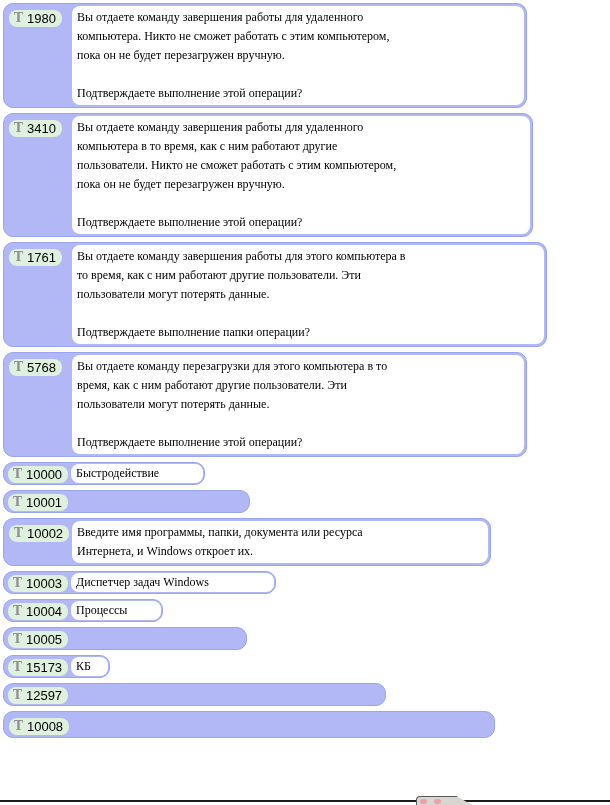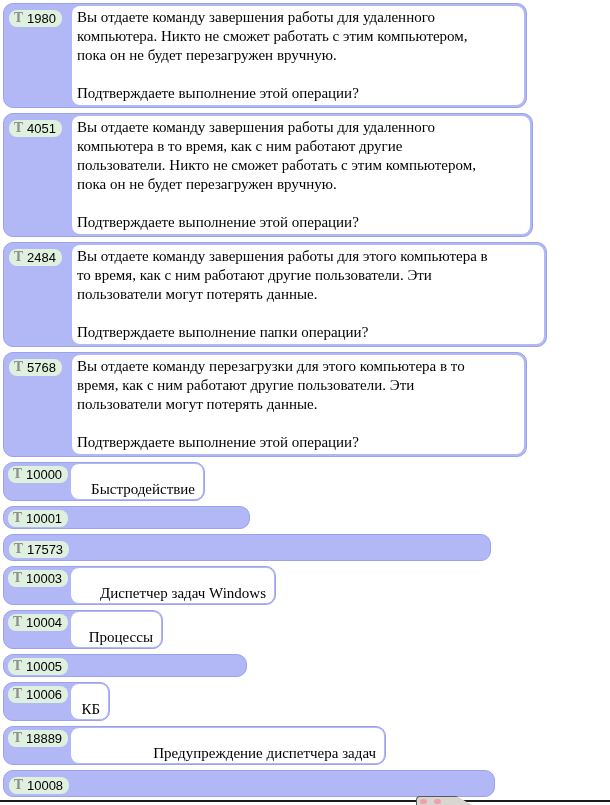--- a/index.html
+++ b/index.html
@@ -53,23 +53,23 @@
     margin-right: 4px;
   }
 
   .content {
     flex: 1 1 auto;
     background: #ffffff;
     border-radius: 8px;
     padding: 2px 8px 2px 5px;
     min-height: 19px;
   }
-  .row.short .content { padding-top: 16px; padding-bottom: 0; text-align: right; }
+  .row.short .content { padding-top: 0; padding-bottom: 0; }
   .text {
-    font-size: 15px;
+    font-size: 12px;
     line-height: 19px;
     color: #000;
     white-space: pre-wrap;
   }
 
   
   #rows .row:nth-child(1)  { width: 524px; }
   #rows .row:nth-child(2)  { width: 530px; }
   #rows .row:nth-child(3)  { width: 544px; }
   #rows .row:nth-child(4)  { width: 524px; }
@@ -130,38 +130,38 @@
 пока он не будет перезагружен вручную.
 
 Подтверждаете выполнение этой операции?</div>
       </div>
     </div>
 
     <div class="row">
       <div class="badge-col">
         <div class="badge">
           <span class="t-icon">T</span>
-          <span class="row-id">4051</span>
+          <span class="row-id">3410</span>
         </div>
       </div>
       <div class="content">
         <div class="text">Вы отдаете команду завершения работы для удаленного
 компьютера в то время, как с ним работают другие
 пользователи. Никто не сможет работать с этим компьютером,
 пока он не будет перезагружен вручную.
 
 Подтверждаете выполнение этой операции?</div>
       </div>
     </div>
 
     <div class="row">
       <div class="badge-col">
         <div class="badge">
           <span class="t-icon">T</span>
-          <span class="row-id">2484</span>
+          <span class="row-id">1761</span>
         </div>
       </div>
       <div class="content">
         <div class="text">Вы отдаете команду завершения работы для этого компьютера в
 то время, как с ним работают другие пользователи. Эти
 пользователи могут потерять данные.
 
 Подтверждаете выполнение папки операции?</div>
       </div>
     </div>
@@ -200,22 +200,26 @@
           <span class="t-icon">T</span>
           <span class="row-id">10001</span>
         </div>
       </div>
     </div>
 
     <div class="row">
       <div class="badge-col">
         <div class="badge">
           <span class="t-icon">T</span>
-          <span class="row-id">17573</span>
-        </div>
+          <span class="row-id">10002</span>
+        </div>
+      </div>
+      <div class="content">
+        <div class="text">Введите имя программы, папки, документа или ресурса
+Интернета, и Windows откроет их.</div>
       </div>
     </div>
 
     <div class="row short">
       <div class="badge-col">
         <div class="badge">
           <span class="t-icon">T</span>
           <span class="row-id">10003</span>
         </div>
       </div>
@@ -242,37 +246,34 @@
           <span class="t-icon">T</span>
           <span class="row-id">10005</span>
         </div>
       </div>
     </div>
 
     <div class="row short">
       <div class="badge-col">
         <div class="badge">
           <span class="t-icon">T</span>
-          <span class="row-id">10006</span>
+          <span class="row-id">15173</span>
         </div>
       </div>
       <div class="content">
         <div class="text">КБ</div>
       </div>
     </div>
 
     <div class="row short">
       <div class="badge-col">
         <div class="badge">
           <span class="t-icon">T</span>
-          <span class="row-id">18889</span>
-        </div>
-      </div>
-      <div class="content">
-        <div class="text">Предупреждение диспетчера задач</div>
+          <span class="row-id">12597</span>
+        </div>
       </div>
     </div>
 
     <div class="row">
       <div class="badge-col">
         <div class="badge">
           <span class="t-icon">T</span>
           <span class="row-id">10008</span>
         </div>
       </div>

